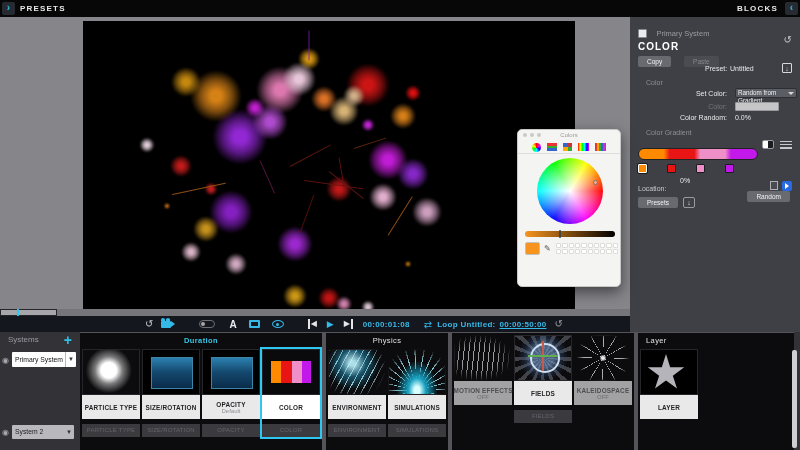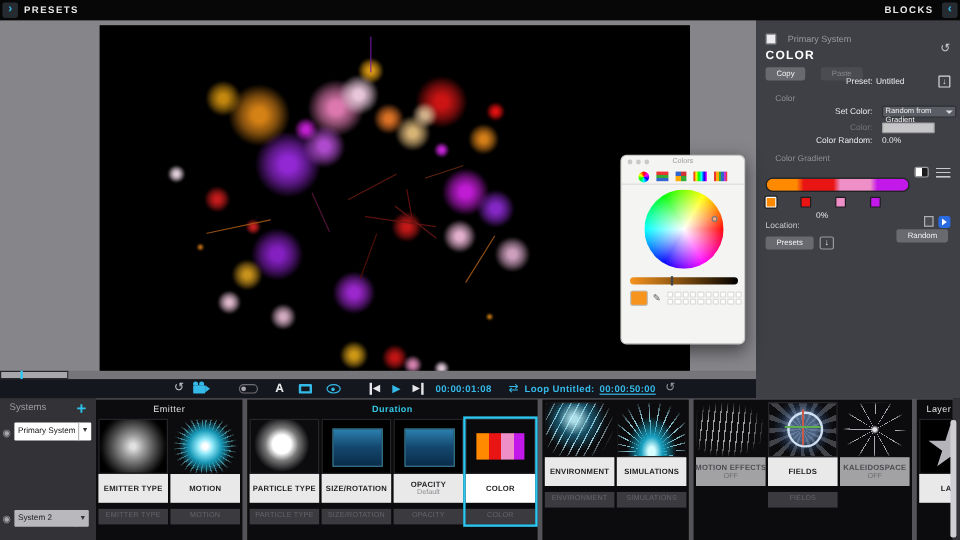--- a/index.html
+++ b/index.html
@@ -383,39 +383,20 @@
         <span>Primary System</span><span class="ar">▼</span>
       </div>
       <span class="eyeg" style="top:96px">◉</span>
       <div class="sysdd gray" style="top:93px;width:62px;height:14px;line-height:14px">
         <span>System 2</span><span class="ar" style="line-height:14px">▼</span>
       </div>
     </div>
 
     <div class="groups">
 
-      <div class="group">
-        <div class="ghdr">Emitter</div>
-        <div class="cells">
-          <div class="cell">
-            <div class="thumb t-emitter"></div>
-            <div class="lab">
-                <span class="l1">EMITTER TYPE</span>
-              </div>
-            <div class="ghost">EMITTER TYPE</div>
-          </div>
-          <div class="cell">
-            <div class="thumb t-motion"></div>
-            <div class="lab">
-                <span class="l1">MOTION</span>
-              </div>
-            <div class="ghost">MOTION</div>
-          </div>
-        </div>
-      </div>
 
       <div class="group">
         <div class="ghdr act">Duration</div>
         <div class="cells">
           <div class="cell">
             <div class="thumb t-glow"></div>
             <div class="lab">
                 <span class="l1">PARTICLE TYPE</span>
               </div>
             <div class="ghost">PARTICLE TYPE</div>
@@ -439,20 +420,21 @@
             <div class="thumb t-colorbars"></div>
             <div class="lab" style="background:#fff">
                 <span class="l1">COLOR</span>
               </div>
             <div class="ghost">COLOR</div>
           </div>
         </div>
       </div>
 
       <div class="group">
+        <div class="ghdr">Physics</div>
         <div class="cells">
           <div class="cell">
             <div class="thumb t-streaks"></div>
             <div class="lab">
                 <span class="l1">ENVIRONMENT</span>
               </div>
             <div class="ghost">ENVIRONMENT</div>
           </div>
           <div class="cell">
             <div class="thumb t-fountain"></div>

